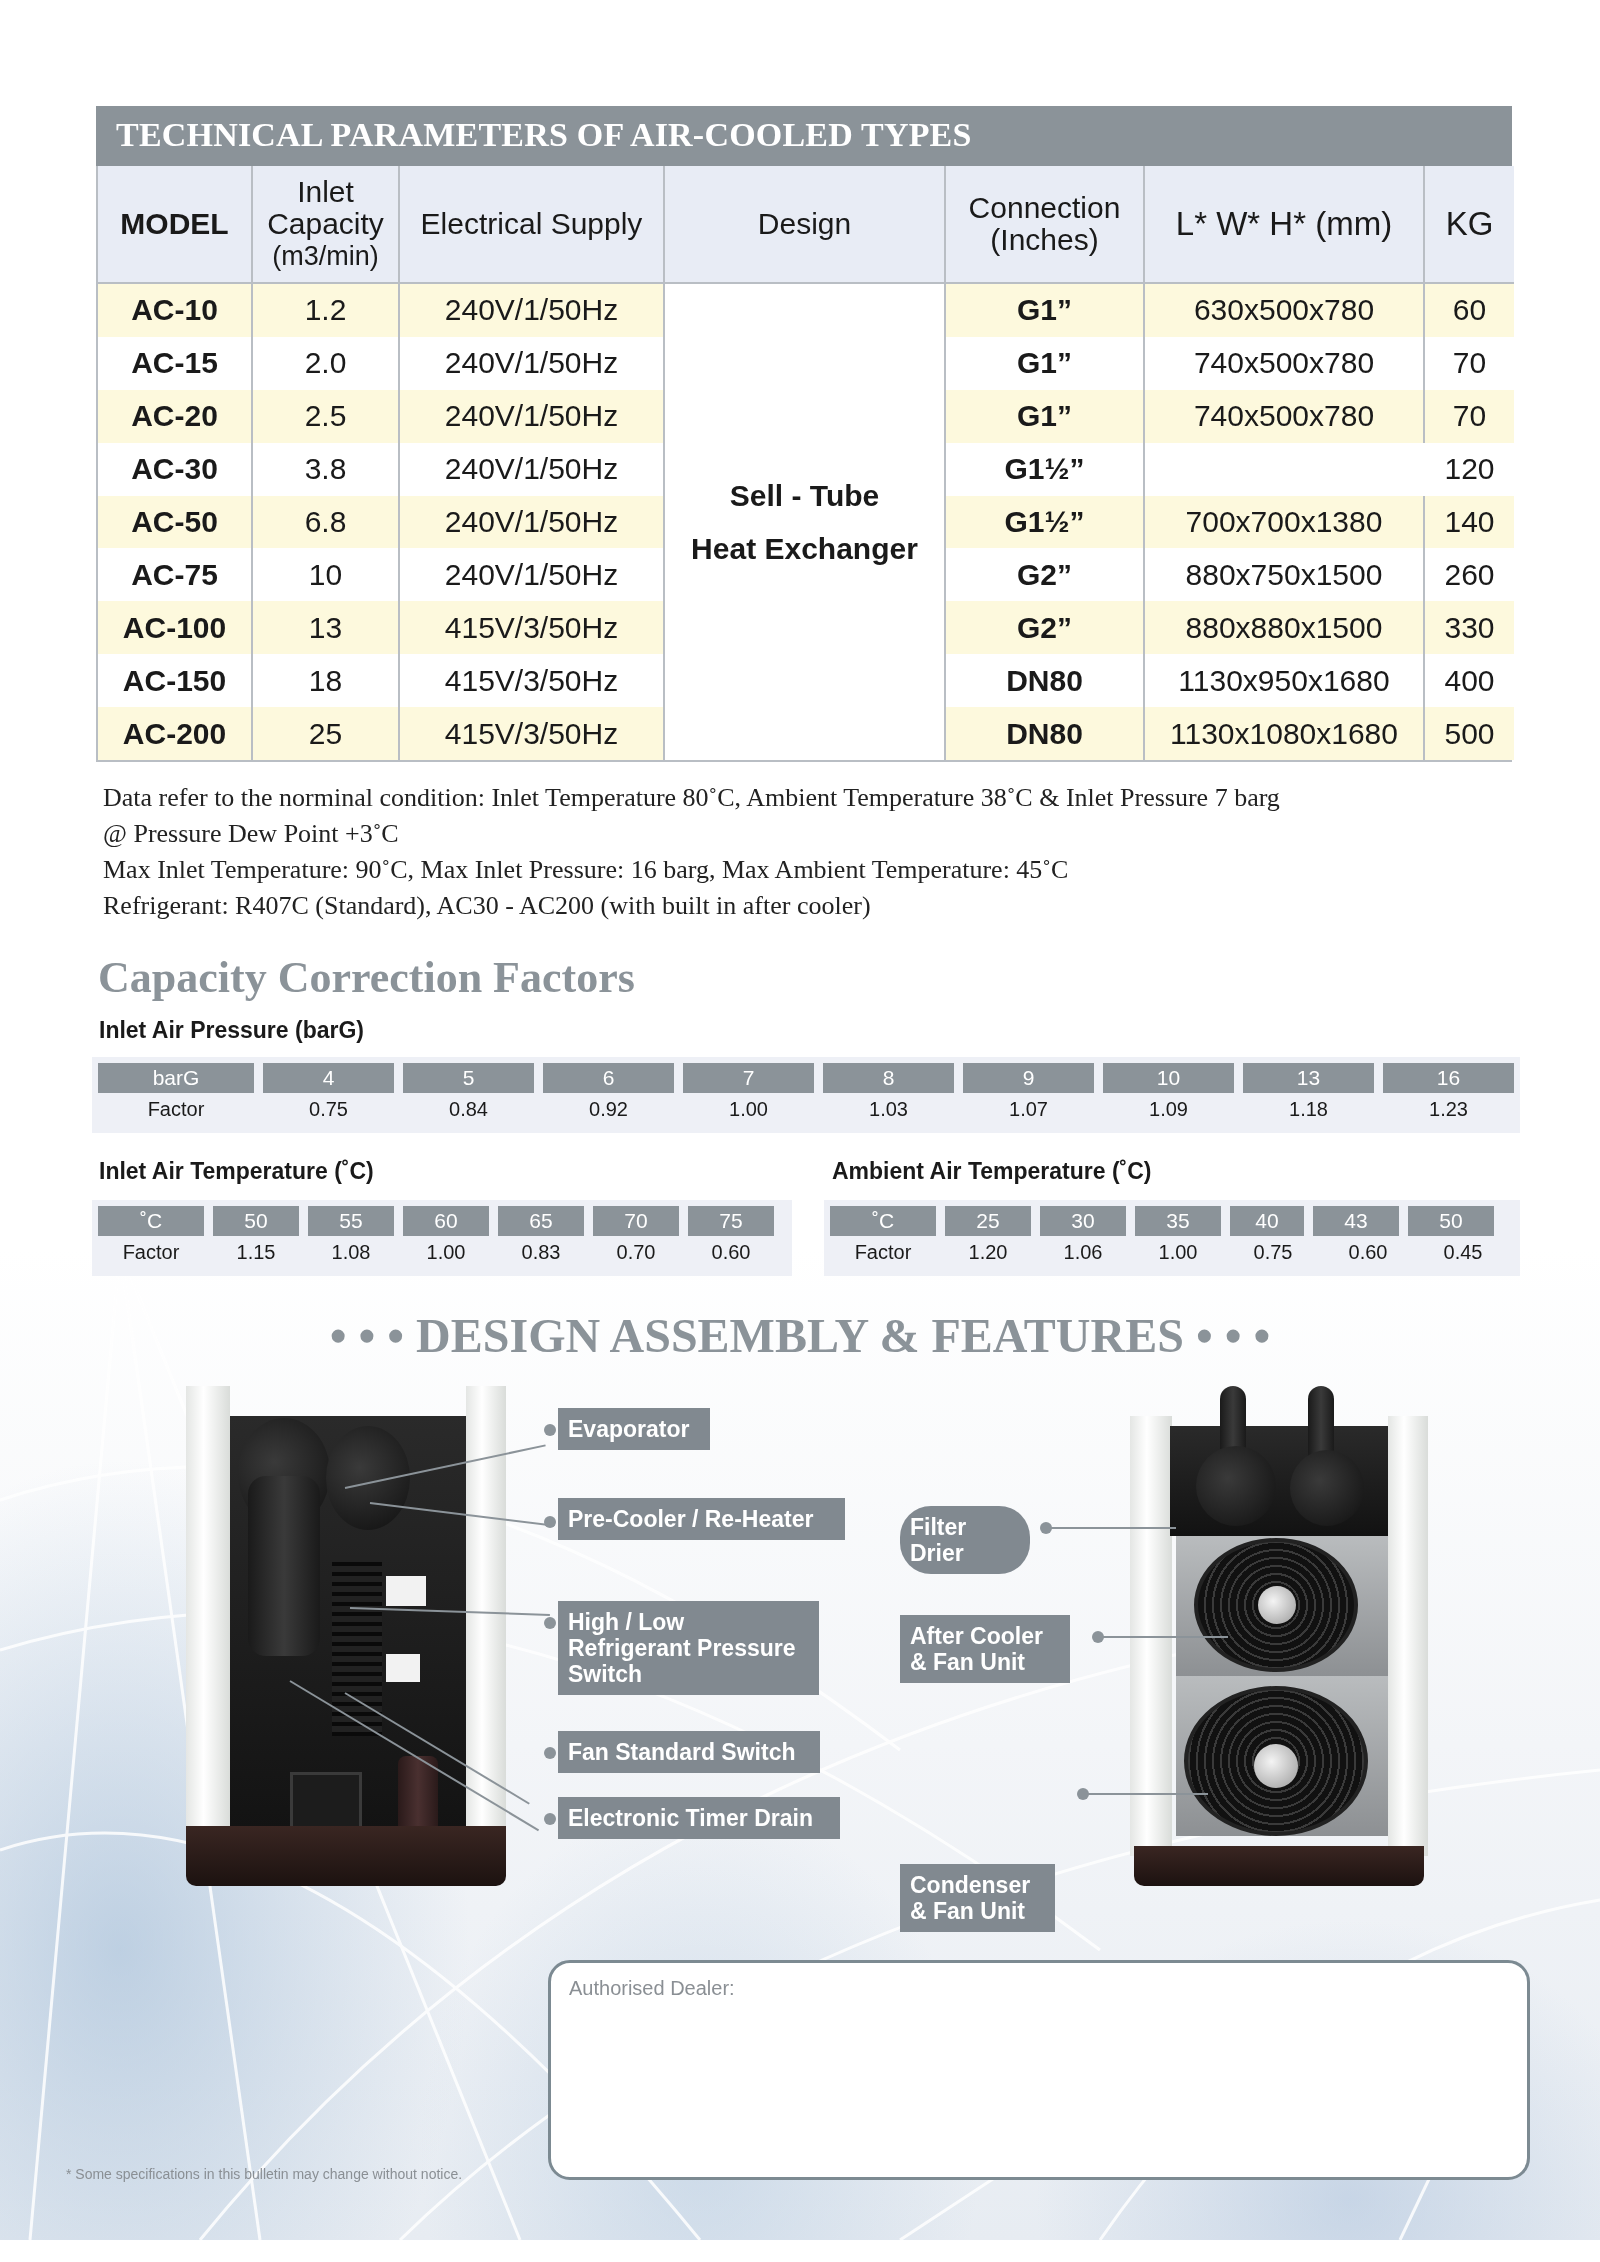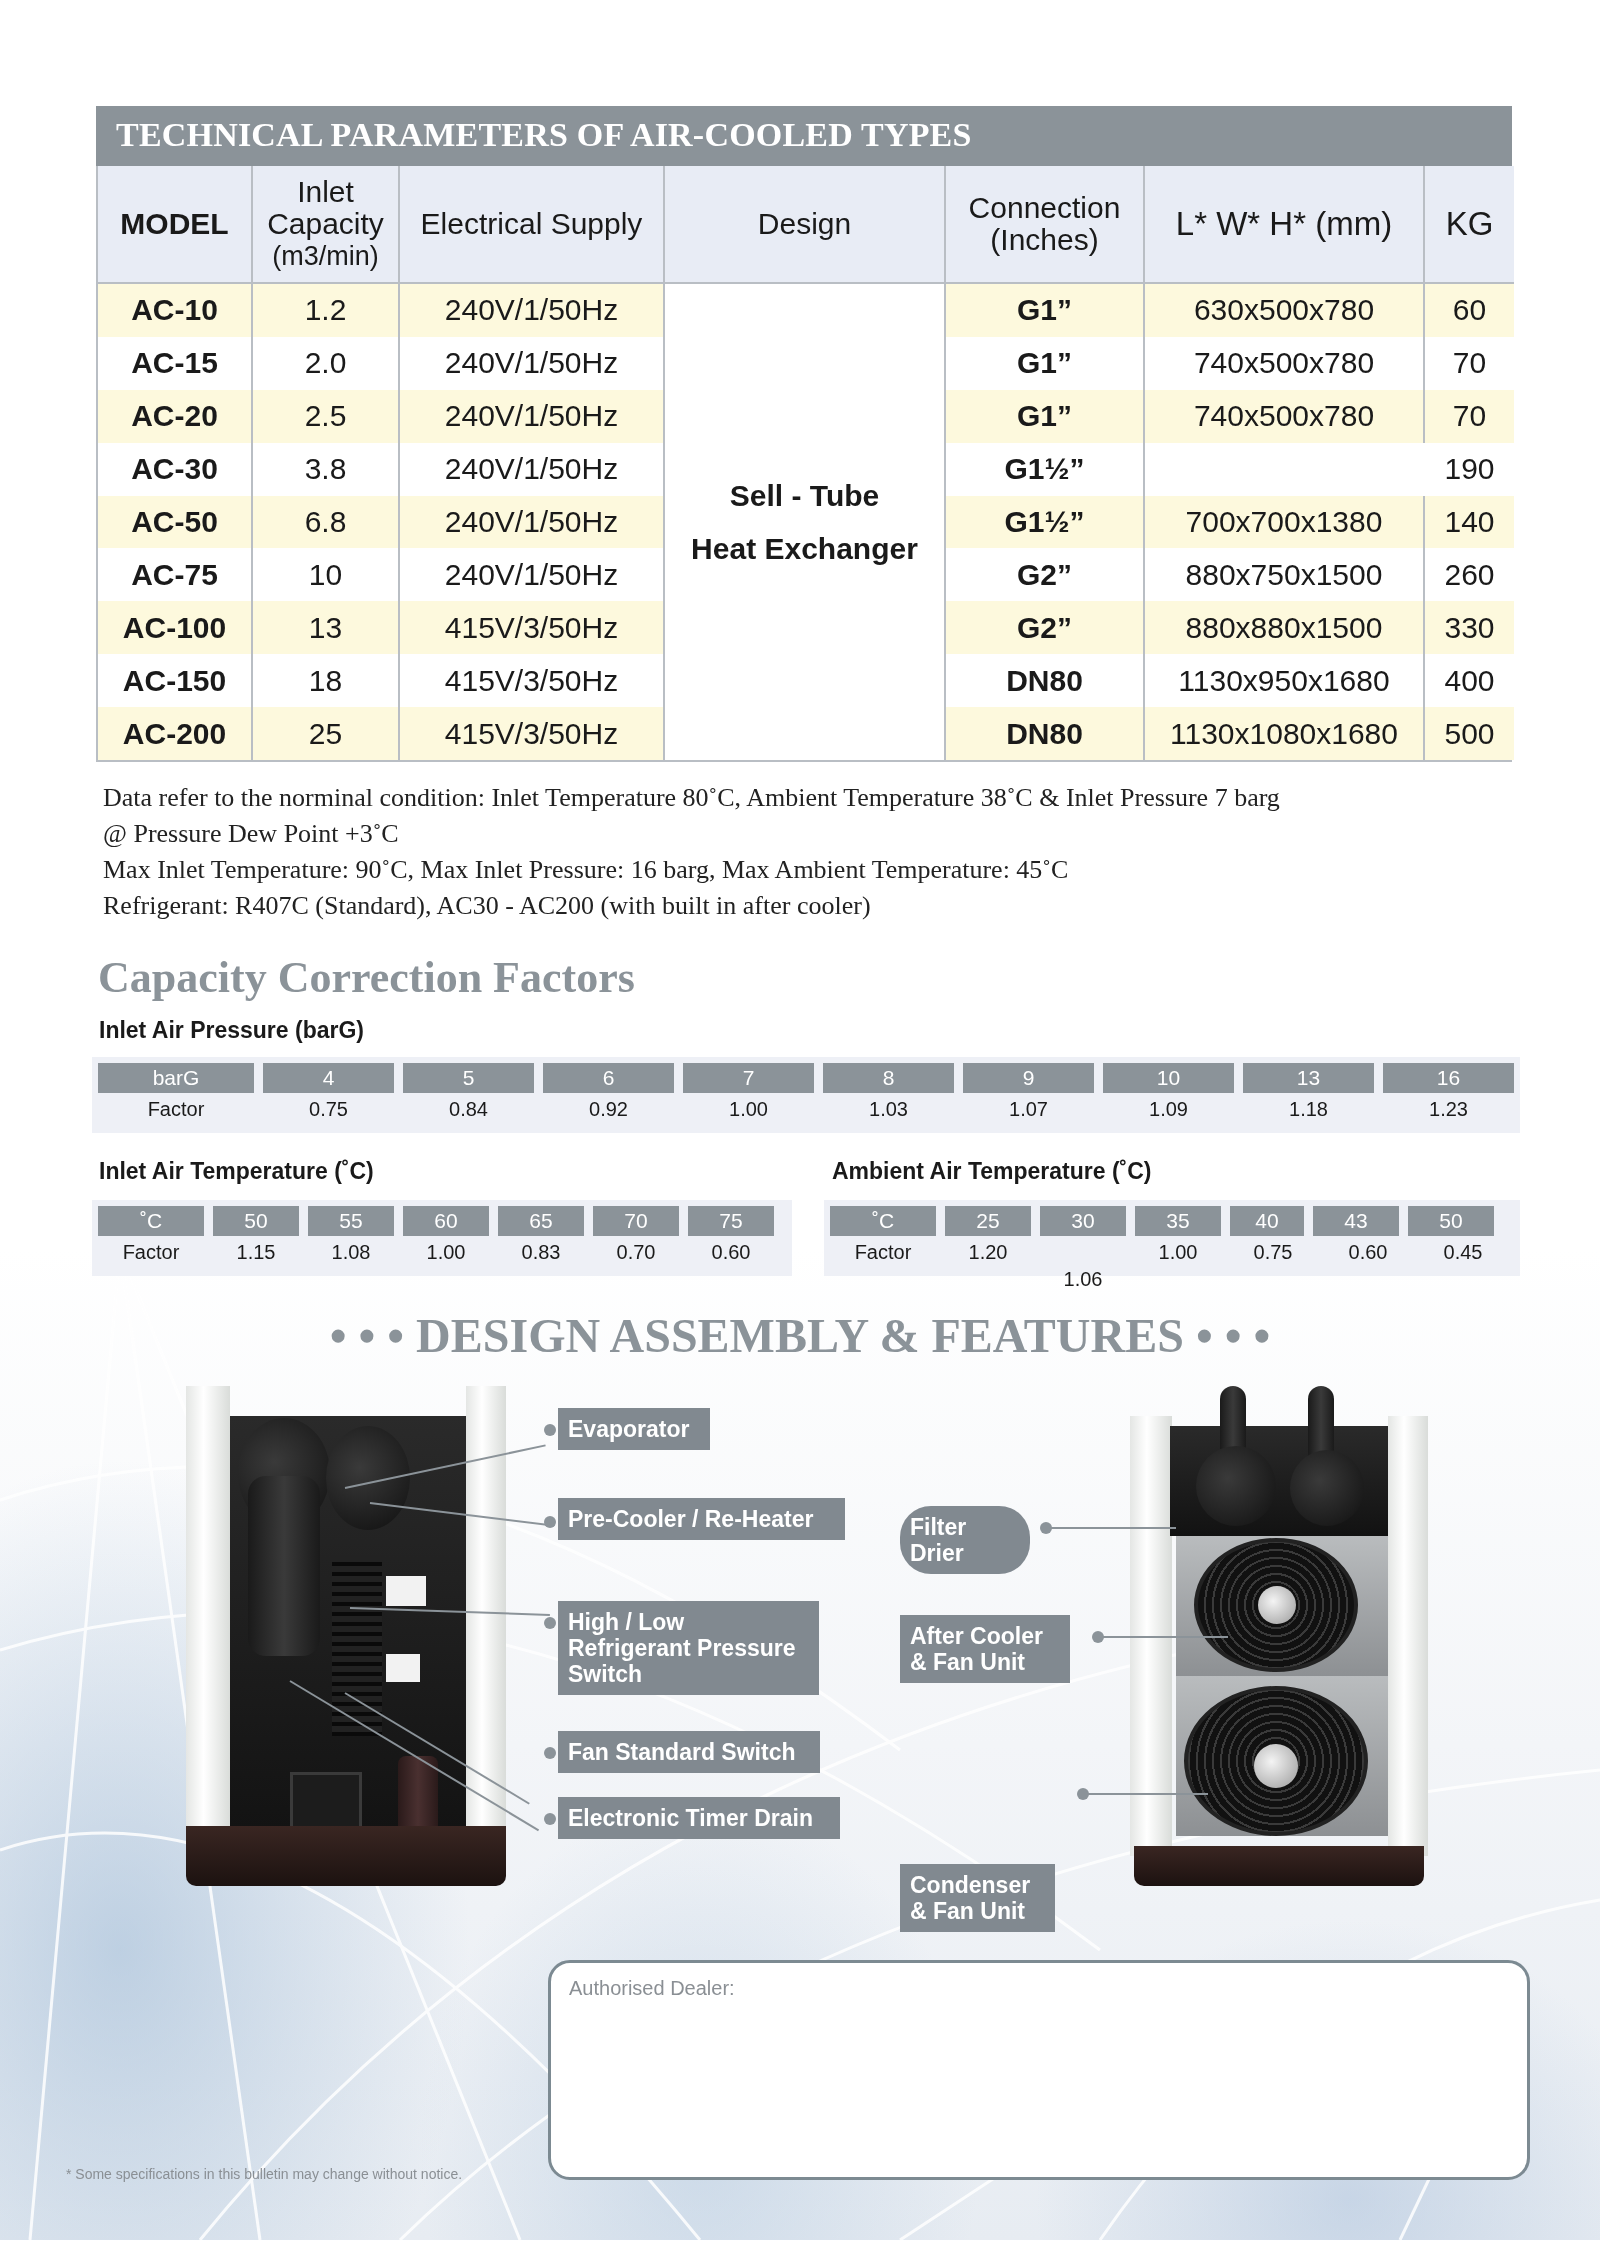--- a/index.html
+++ b/index.html
@@ -162,21 +162,21 @@
     <div class="td row-odd bold" style="grid-area: 4 / 1;">AC-20</div>
     <div class="td row-odd" style="grid-area: 4 / 2;">2.5</div>
     <div class="td row-odd" style="grid-area: 4 / 3;">240V/1/50Hz</div>
     <div class="td row-odd bold" style="grid-area: 4 / 5;">G1”</div>
     <div class="td row-odd" style="grid-area: 4 / 6;">740x500x780</div>
     <div class="td row-odd last" style="grid-area: 4 / 7;">70</div>
     <div class="td row-even bold" style="grid-area: 5 / 1;">AC-30</div>
     <div class="td row-even" style="grid-area: 5 / 2;">3.8</div>
     <div class="td row-even" style="grid-area: 5 / 3;">240V/1/50Hz</div>
     <div class="td row-even bold" style="grid-area: 5 / 5;">G1½”</div>
-    <div class="td row-even last" style="grid-area: 5 / 7;">190</div>
+    <div class="td row-even last" style="grid-area: 5 / 7;">120</div>
     <div class="td row-odd bold" style="grid-area: 6 / 1;">AC-50</div>
     <div class="td row-odd" style="grid-area: 6 / 2;">6.8</div>
     <div class="td row-odd" style="grid-area: 6 / 3;">240V/1/50Hz</div>
     <div class="td row-odd bold" style="grid-area: 6 / 5;">G1½”</div>
     <div class="td row-odd" style="grid-area: 6 / 6;">700x700x1380</div>
     <div class="td row-odd last" style="grid-area: 6 / 7;">140</div>
     <div class="td row-even bold" style="grid-area: 7 / 1;">AC-75</div>
     <div class="td row-even" style="grid-area: 7 / 2;">10</div>
     <div class="td row-even" style="grid-area: 7 / 3;">240V/1/50Hz</div>
     <div class="td row-even bold" style="grid-area: 7 / 5;">G2”</div>
@@ -271,21 +271,21 @@
       <div class="factor-head" style="width: 86px;">25</div>
       <div class="factor-head" style="width: 86px;">30</div>
       <div class="factor-head" style="width: 86px;">35</div>
       <div class="factor-head" style="width: 74px;">40</div>
       <div class="factor-head" style="width: 86px;">43</div>
       <div class="factor-head" style="width: 86px;">50</div>
     </div>
     <div class="factor-row" style="padding: 0px 6px; gap: 9px;">
       <div class="factor-val" style="width: 106px;">Factor</div>
       <div class="factor-val" style="width: 86px;">1.20</div>
-      <div class="factor-val" style="width: 86px; margin-top: 27px;">1.06</div>
+      <div class="factor-val" style="width: 86px;">1.06</div>
       <div class="factor-val" style="width: 86px;">1.00</div>
       <div class="factor-val" style="width: 86px;">0.75</div>
       <div class="factor-val" style="width: 86px;">0.60</div>
       <div class="factor-val" style="width: 86px;">0.45</div>
     </div>
   </div>
 
 <div class="daf-title">• • • DESIGN ASSEMBLY &amp; FEATURES • • •</div>
 
 <div class="machine" style="left:186px; top:1386px; width:340px; height:500px;">

